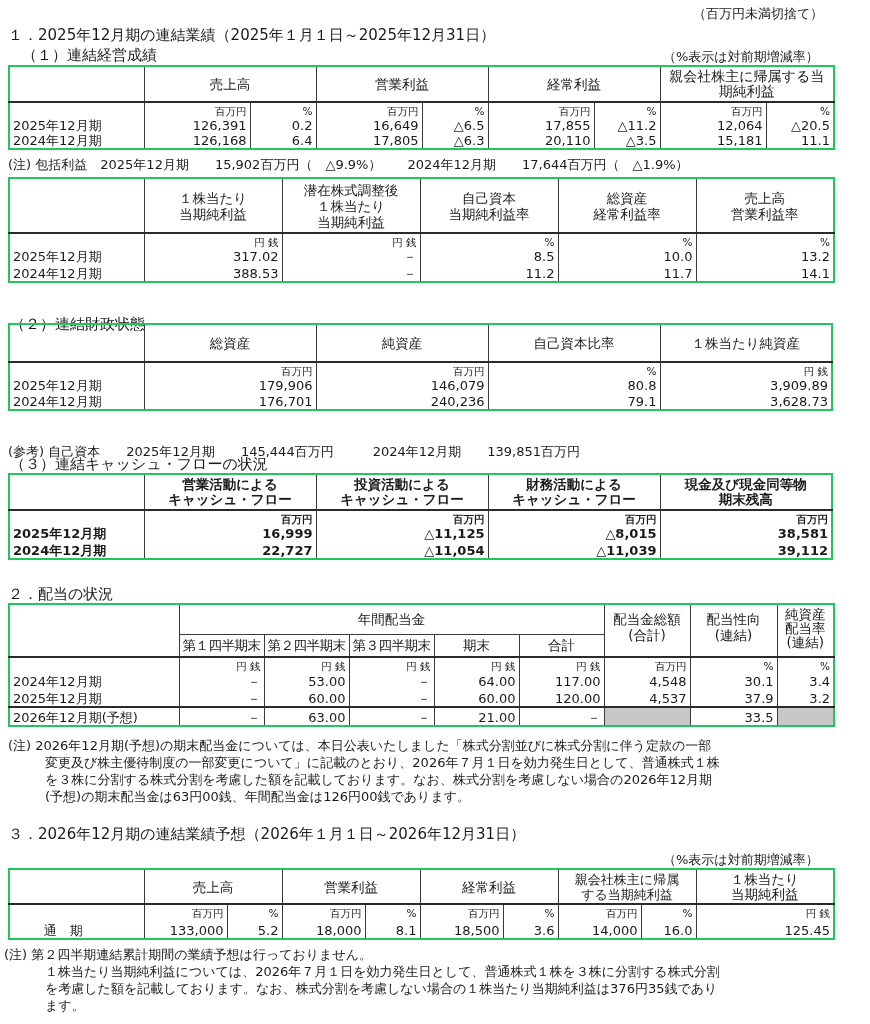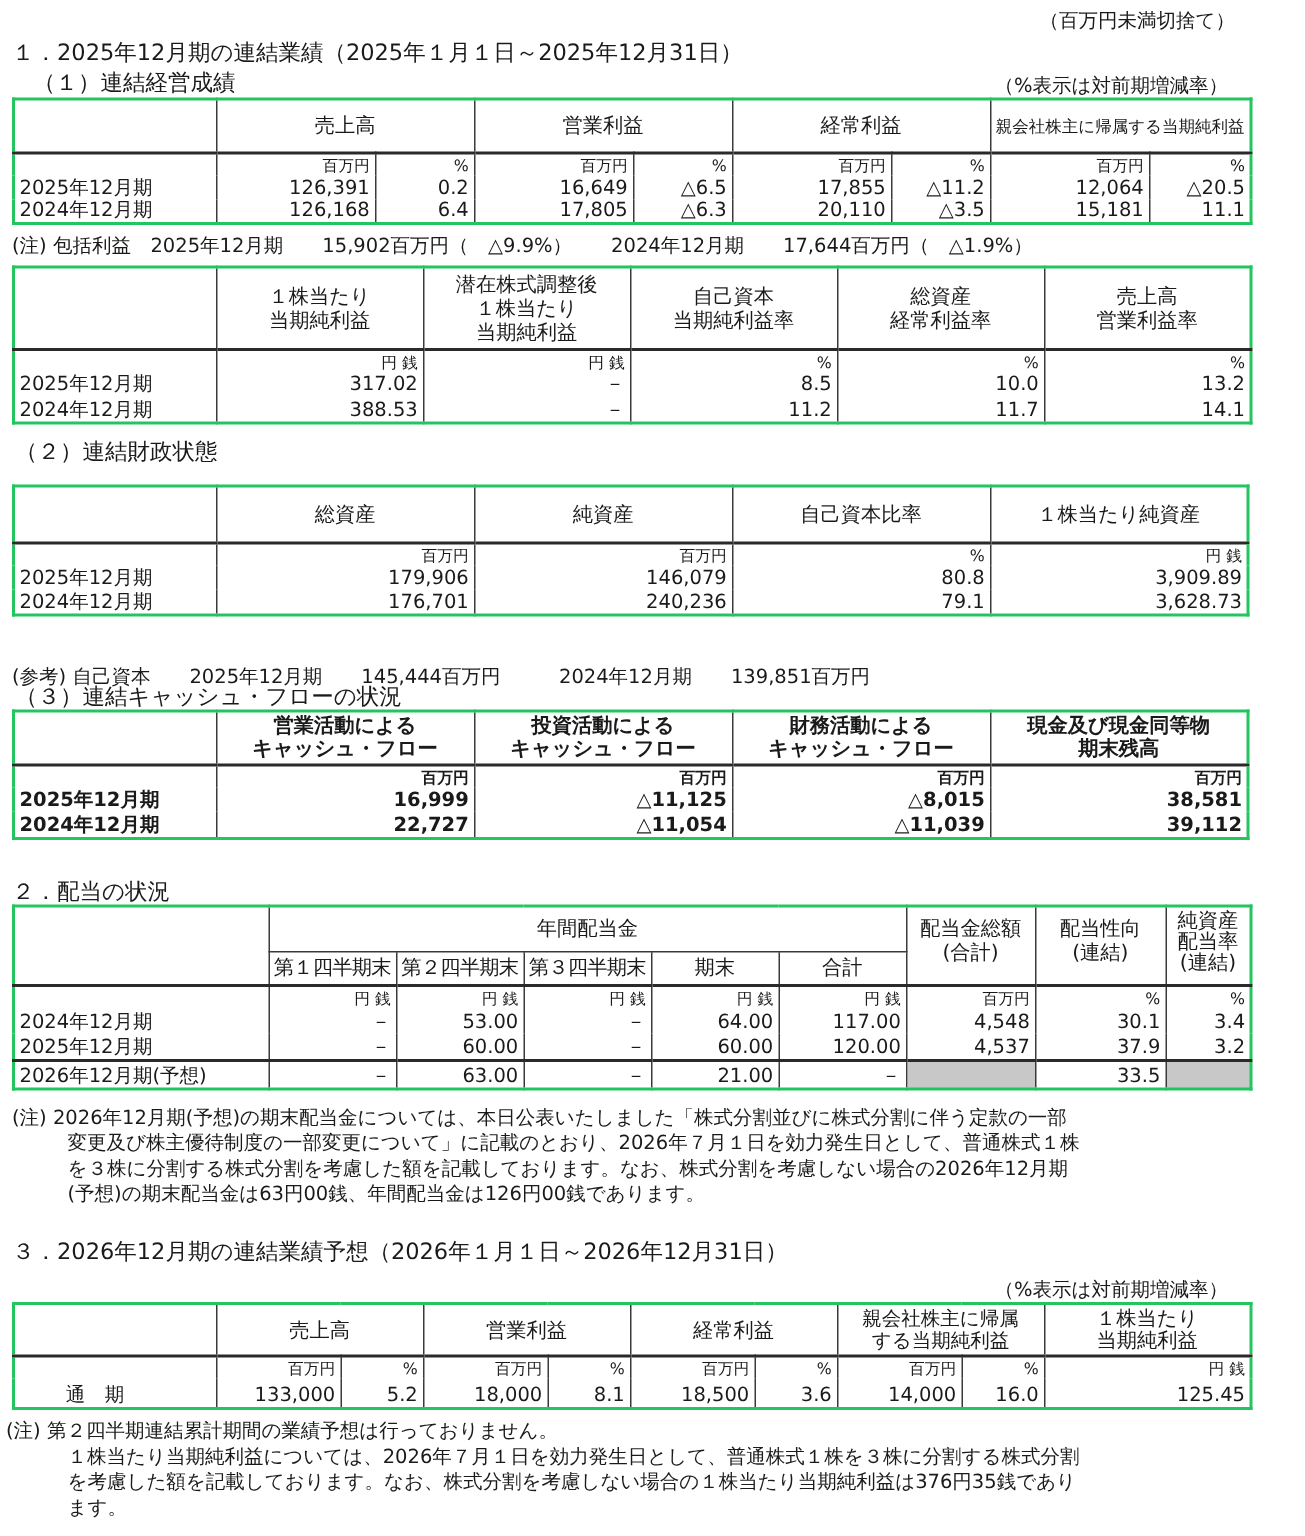--- a/index.html
+++ b/index.html
@@ -41,21 +41,21 @@
       <col style="width:66px">
     <col style="width:106px">
       <col style="width:68px">
   </colgroup>
   <tbody>
       <tr class="hrow" style="height:36px;">
     <td class="hd"></td>
     <td class="hd" colspan="2">売上高</td>
     <td class="hd" colspan="2">営業利益</td>
     <td class="hd" colspan="2">経常利益</td>
-    <td class="hd" colspan="2" style="font-size:11px;line-height:15px;padding:0 2px;">親会社株主に帰属する当期純利益</td>
+    <td class="hd" colspan="2" style="font-size:14px;line-height:15px;padding:0 2px;">親会社株主に帰属する当期純利益</td>
   </tr>
   <tr style="height:15px;">
     <td class="lbl nb"></td>
     <td class="num nb">
           <span class="unit">百万円</span>
         </td>
     <td class="num nb">
           <span class="unit">%</span>
         </td>
     <td class="num nb">
@@ -157,21 +157,21 @@
     <td class="lbl" style="border-top:none">2024年12月期</td>
     <td class="num" style="border-top:none">388.53</td>
     <td class="num" style="border-top:none">－</td>
     <td class="num" style="border-top:none">11.2</td>
     <td class="num" style="border-top:none">11.7</td>
     <td class="num" style="border-top:none">14.1</td>
   </tr>
 </tbody>
   </table>
 
-<div class="abs t15" style="left:10px;top:292px;">（２）連結財政状態</div>
+<div class="abs t15" style="left:10px;top:315px;">（２）連結財政状態</div>
 <table class="grid" style="left:8px;top:323px;width:825px;">
   <colgroup>
     <col style="width:135px">
       <col style="width:172px">
       <col style="width:172px">
     <col style="width:172px">
       <col style="width:172px">
   </colgroup>
   <tbody>
       <tr class="hrow" style="height:38px;">

